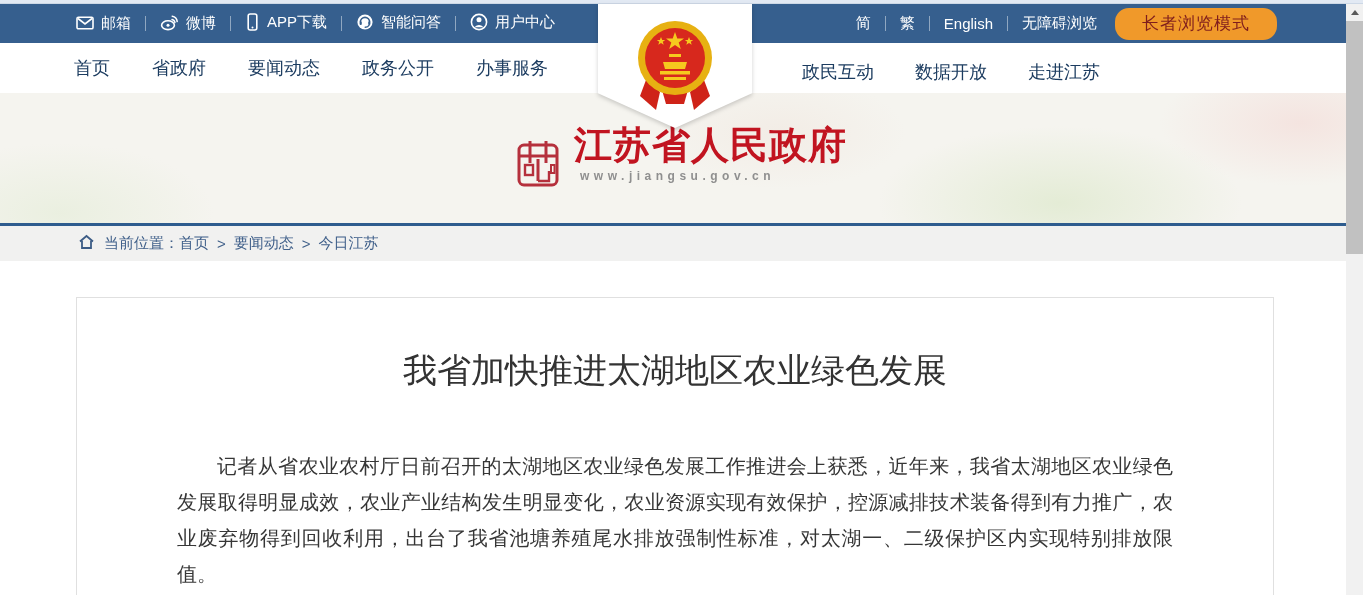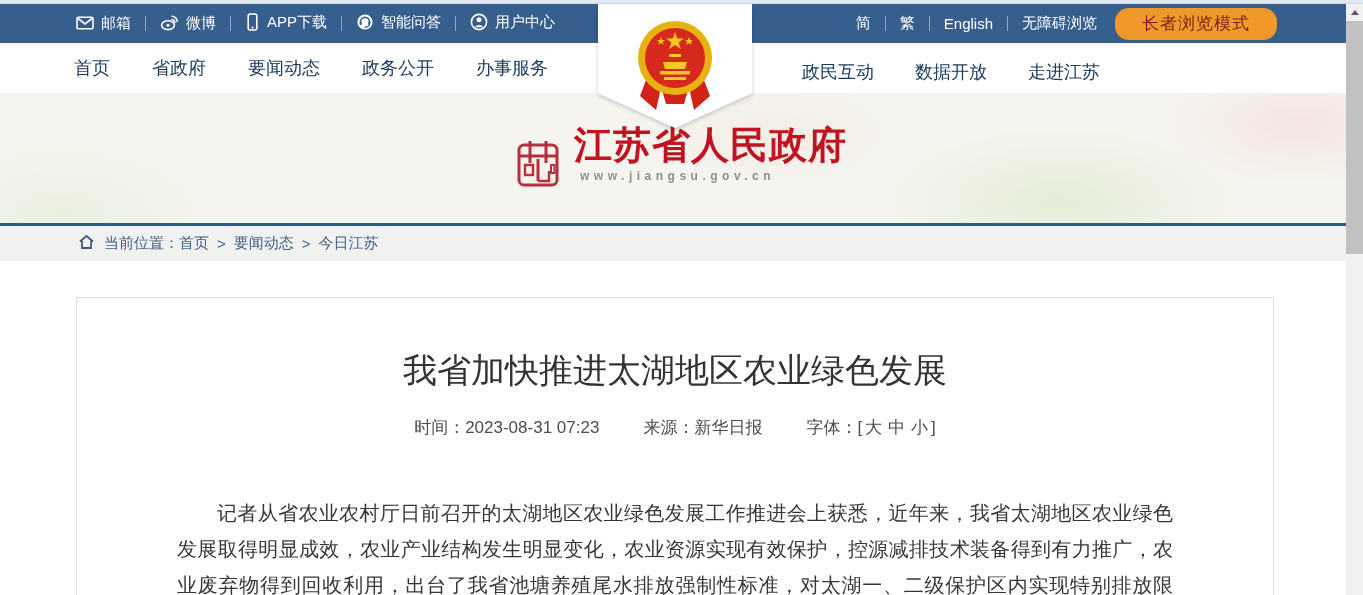--- a/index.html
+++ b/index.html
@@ -196,25 +196,20 @@
   <span class="crumb-link">首页</span>
   <span class="sep">&gt;</span>
   <span class="crumb-link">要闻动态</span>
   <span class="sep">&gt;</span>
   <span class="crumb-link">今日江苏</span>
 </div>
 
 <div class="main">
   <div class="card">
     <h1 class="article-title">我省加快推进太湖地区农业绿色发展</h1>
-    <div class="meta">
-      <span class="meta-group"><span>时间：</span><span>2023-08-31 07:23</span></span>
-      <span class="meta-group"><span>来源：</span><span>新华日报</span></span>
-      <span class="meta-group"><span>字体：</span><span>[</span><span class="font-opt">大</span><span class="font-opt">中</span><span class="font-opt">小</span><span>]</span></span>
-    </div>
     <p class="article-body">记者从省农业农村厅日前召开的太湖地区农业绿色发展工作推进会上获悉，近年来，我省太湖地区农业绿色发展取得明显成效，农业产业结构发生明显变化，农业资源实现有效保护，控源减排技术装备得到有力推广，农业废弃物得到回收利用，出台了我省池塘养殖尾水排放强制性标准，对太湖一、二级保护区内实现特别排放限值。</p>
   </div>
 </div>
 
 <div class="scrollbar">
   <div class="sb-btn">
       <span class="sb-arrow-up"></span>
     </div>
   <div class="sb-thumb"></div>
 </div>

